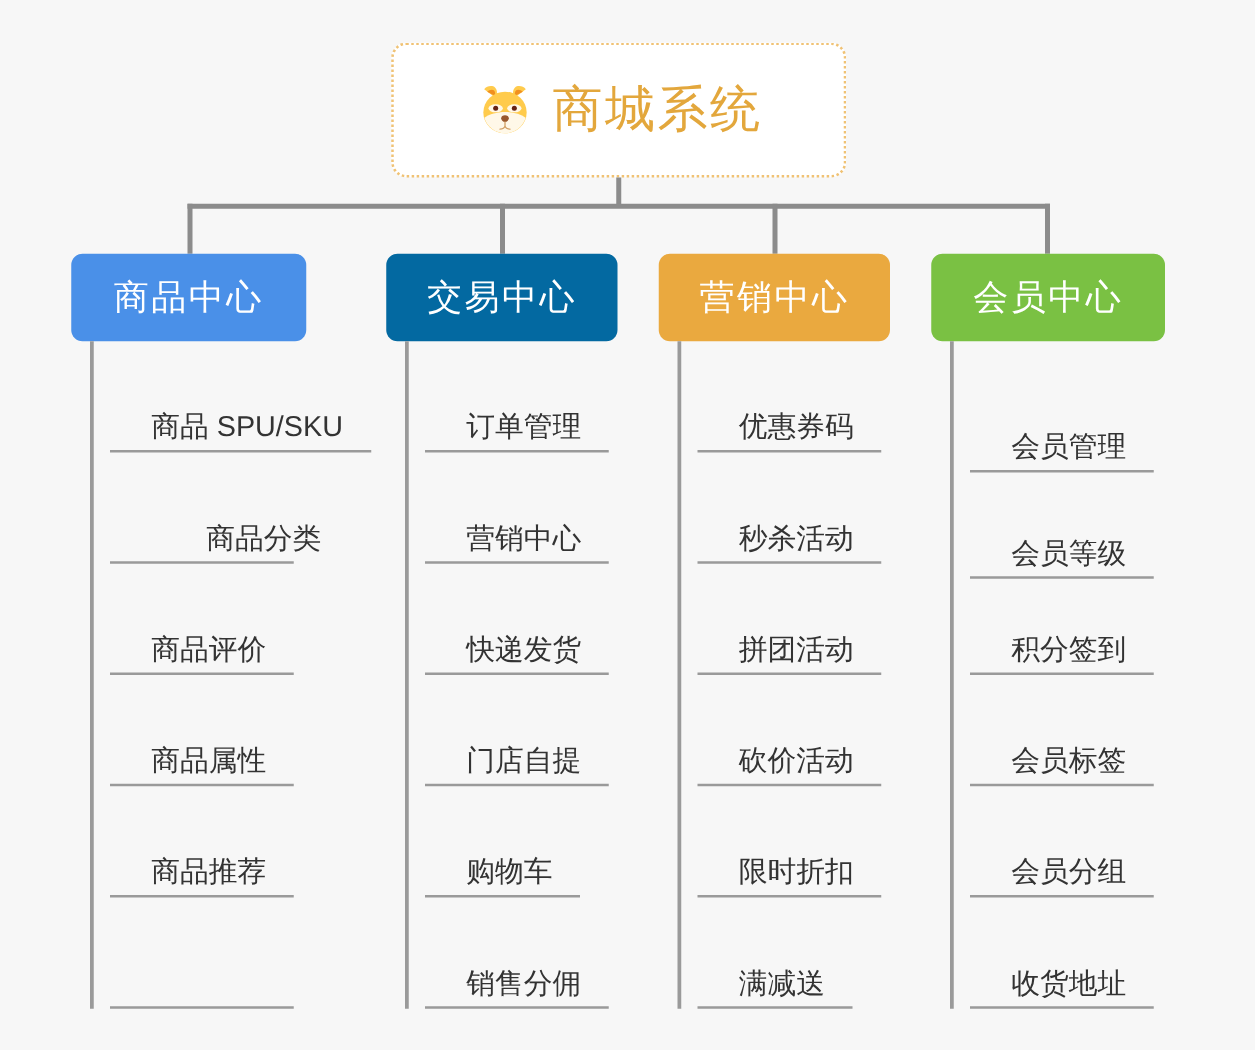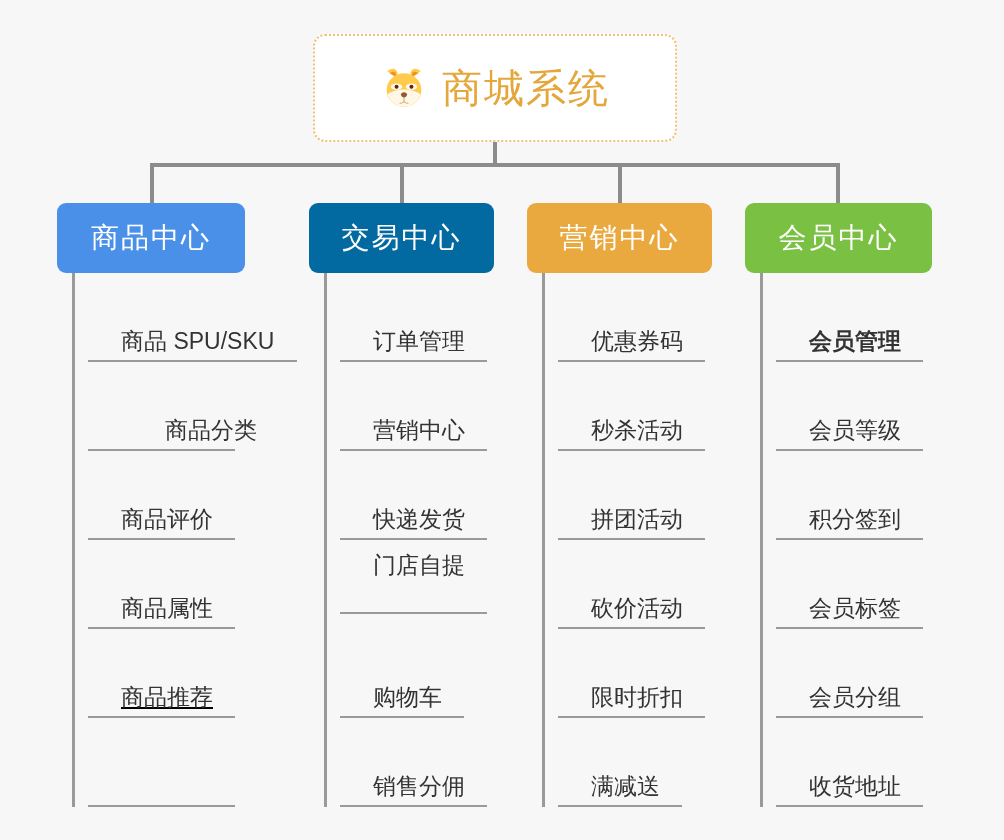--- a/index.html
+++ b/index.html
@@ -187,21 +187,21 @@
         <div class="leaf-underline" style="width: 147px;"></div>
       </div>
       <div class="leaf-item" style="top: 178px; width: 147px;">
         <span class="leaf-label">商品评价</span>
         <div class="leaf-underline" style="width: 147px;"></div>
       </div>
       <div class="leaf-item" style="top: 267px; width: 147px;">
         <span class="leaf-label">商品属性</span>
         <div class="leaf-underline" style="width: 147px;"></div>
       </div>
-      <div class="leaf-item" style="top: 356px; width: 147px; text-decoration: underline;">
+      <div class="leaf-item" style="top: 356px; width: 147px;">
         <span class="leaf-label">商品推荐</span>
         <div class="leaf-underline" style="width: 147px;"></div>
       </div>
       <div class="leaf-item" style="top: 445px; width: 147px;">
         <div class="leaf-underline" style="width: 147px;"></div>
       </div>
     </div>
   <div class="col-leaves" style="left:324px;">
     <div class="spine" style="height:534px;"></div>
   <div class="leaf-item" style="top: 0px; width: 147px;">
@@ -209,21 +209,21 @@
         <div class="leaf-underline" style="width: 147px;"></div>
       </div>
       <div class="leaf-item" style="top: 89px; width: 147px;">
         <span class="leaf-label">营销中心</span>
         <div class="leaf-underline" style="width: 147px;"></div>
       </div>
       <div class="leaf-item" style="top: 178px; width: 147px;">
         <span class="leaf-label">快递发货</span>
         <div class="leaf-underline" style="width: 147px;"></div>
       </div>
-      <div class="leaf-item" style="top: 252px; width: 147px; align-items: center;">
+      <div class="leaf-item" style="top: 267px; width: 147px;">
         <span class="leaf-label">门店自提</span>
         <div class="leaf-underline" style="width: 147px;"></div>
       </div>
       <div class="leaf-item" style="top: 356px; width: 124px;">
         <span class="leaf-label">购物车</span>
         <div class="leaf-underline" style="width: 124px;"></div>
       </div>
       <div class="leaf-item" style="top: 445px; width: 147px;">
         <span class="leaf-label">销售分佣</span>
         <div class="leaf-underline" style="width: 147px;"></div>
@@ -251,25 +251,25 @@
         <span class="leaf-label">限时折扣</span>
         <div class="leaf-underline" style="width: 147px;"></div>
       </div>
       <div class="leaf-item" style="top: 445px; width: 124px;">
         <span class="leaf-label">满减送</span>
         <div class="leaf-underline" style="width: 124px;"></div>
       </div>
     </div>
   <div class="col-leaves" style="left:760px;">
     <div class="spine" style="height:534px;"></div>
-  <div class="leaf-item" style="top: 0px; width: 147px; font-weight: bold;">
+  <div class="leaf-item" style="top: 16px; width: 147px;">
         <span class="leaf-label">会员管理</span>
         <div class="leaf-underline" style="width: 147px;"></div>
       </div>
-      <div class="leaf-item" style="top: 89px; width: 147px;">
+      <div class="leaf-item" style="top: 101px; width: 147px;">
         <span class="leaf-label">会员等级</span>
         <div class="leaf-underline" style="width: 147px;"></div>
       </div>
       <div class="leaf-item" style="top: 178px; width: 147px;">
         <span class="leaf-label">积分签到</span>
         <div class="leaf-underline" style="width: 147px;"></div>
       </div>
       <div class="leaf-item" style="top: 267px; width: 147px;">
         <span class="leaf-label">会员标签</span>
         <div class="leaf-underline" style="width: 147px;"></div>

